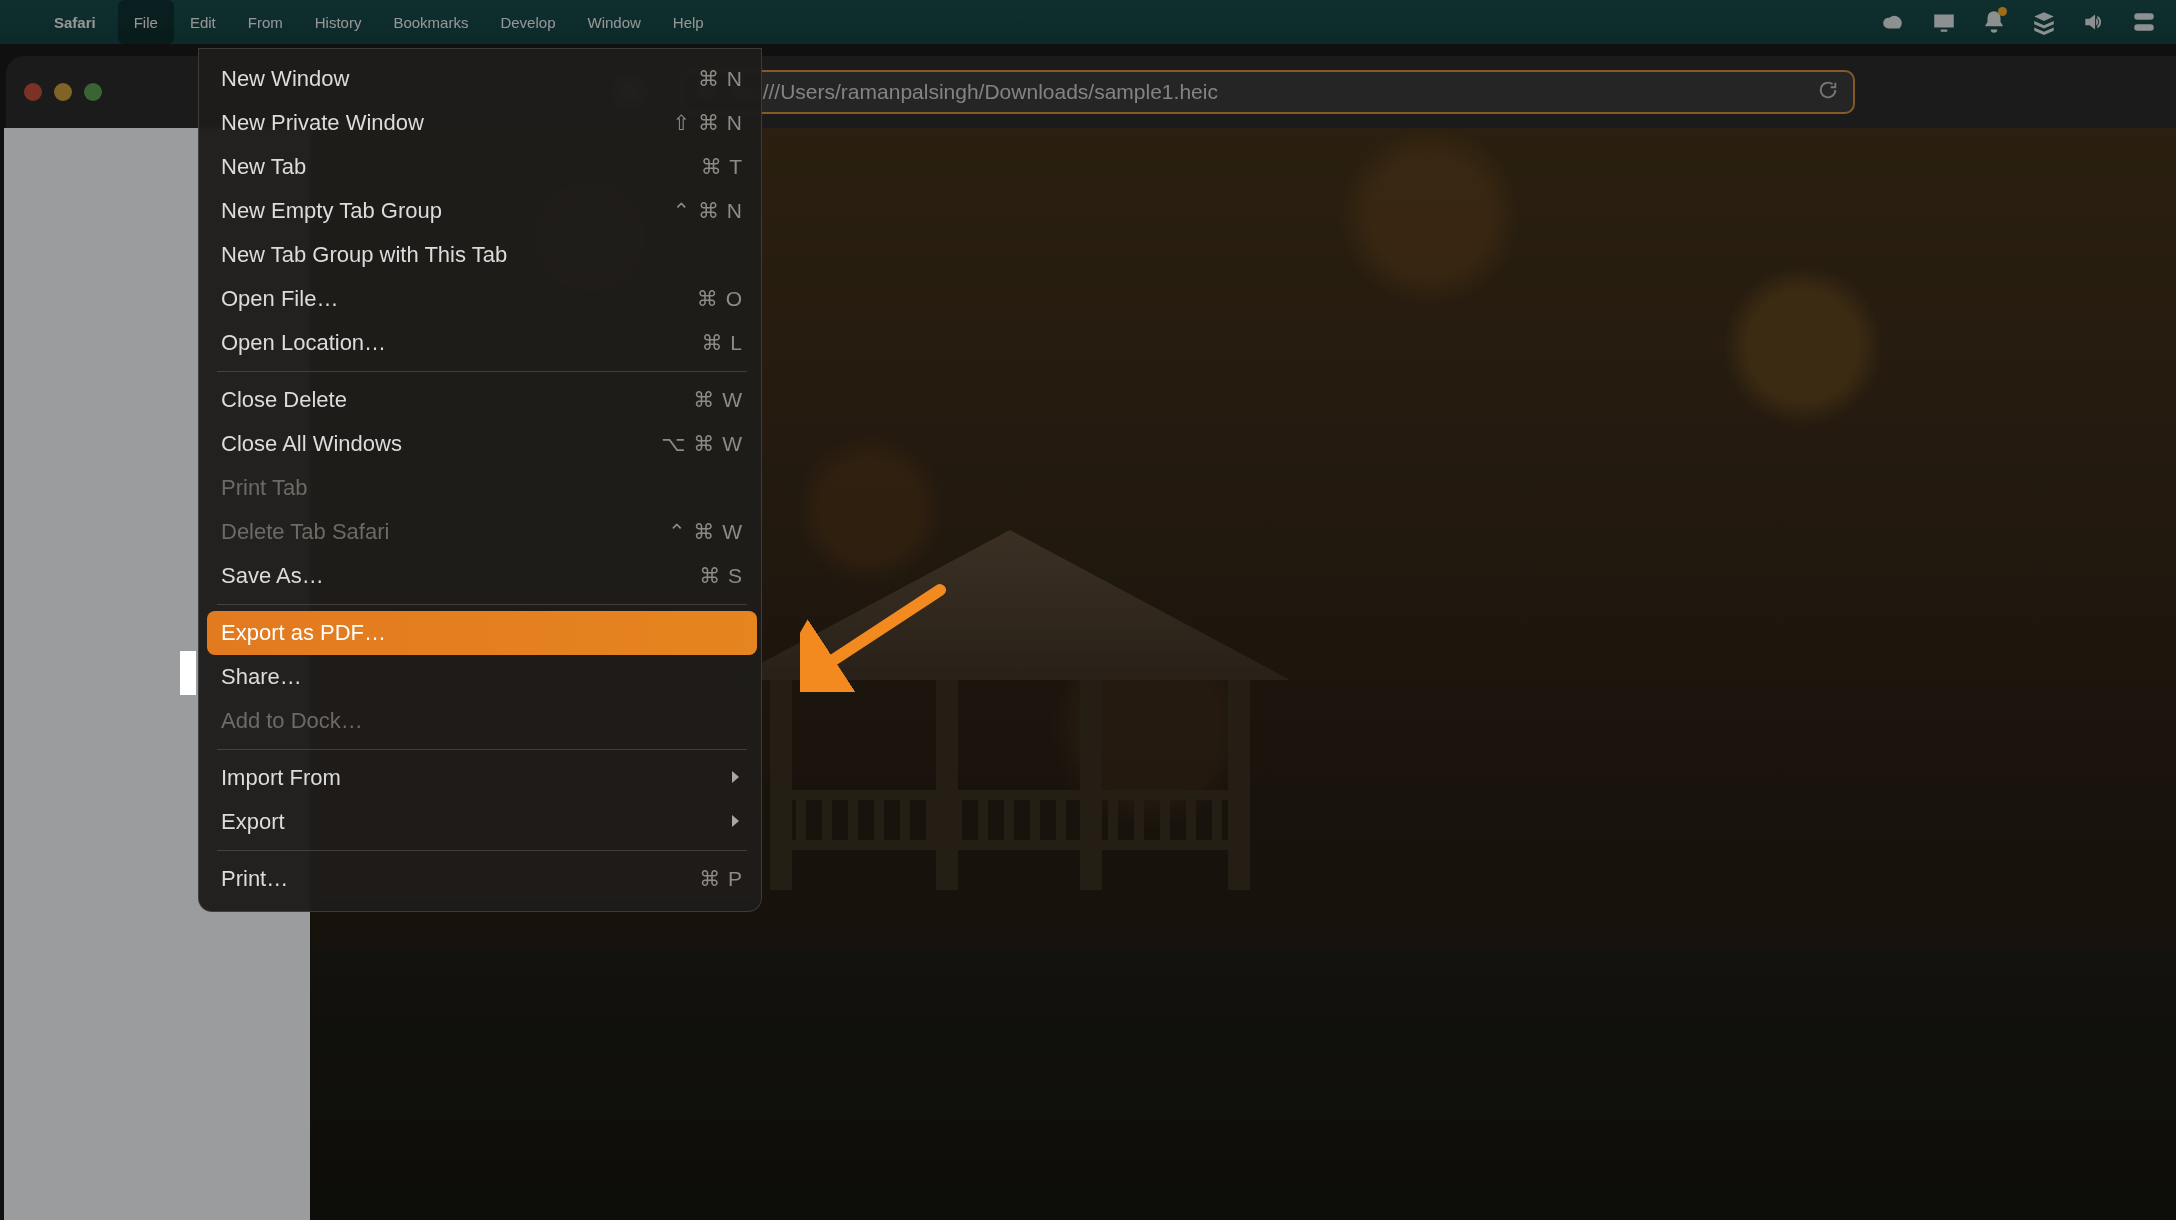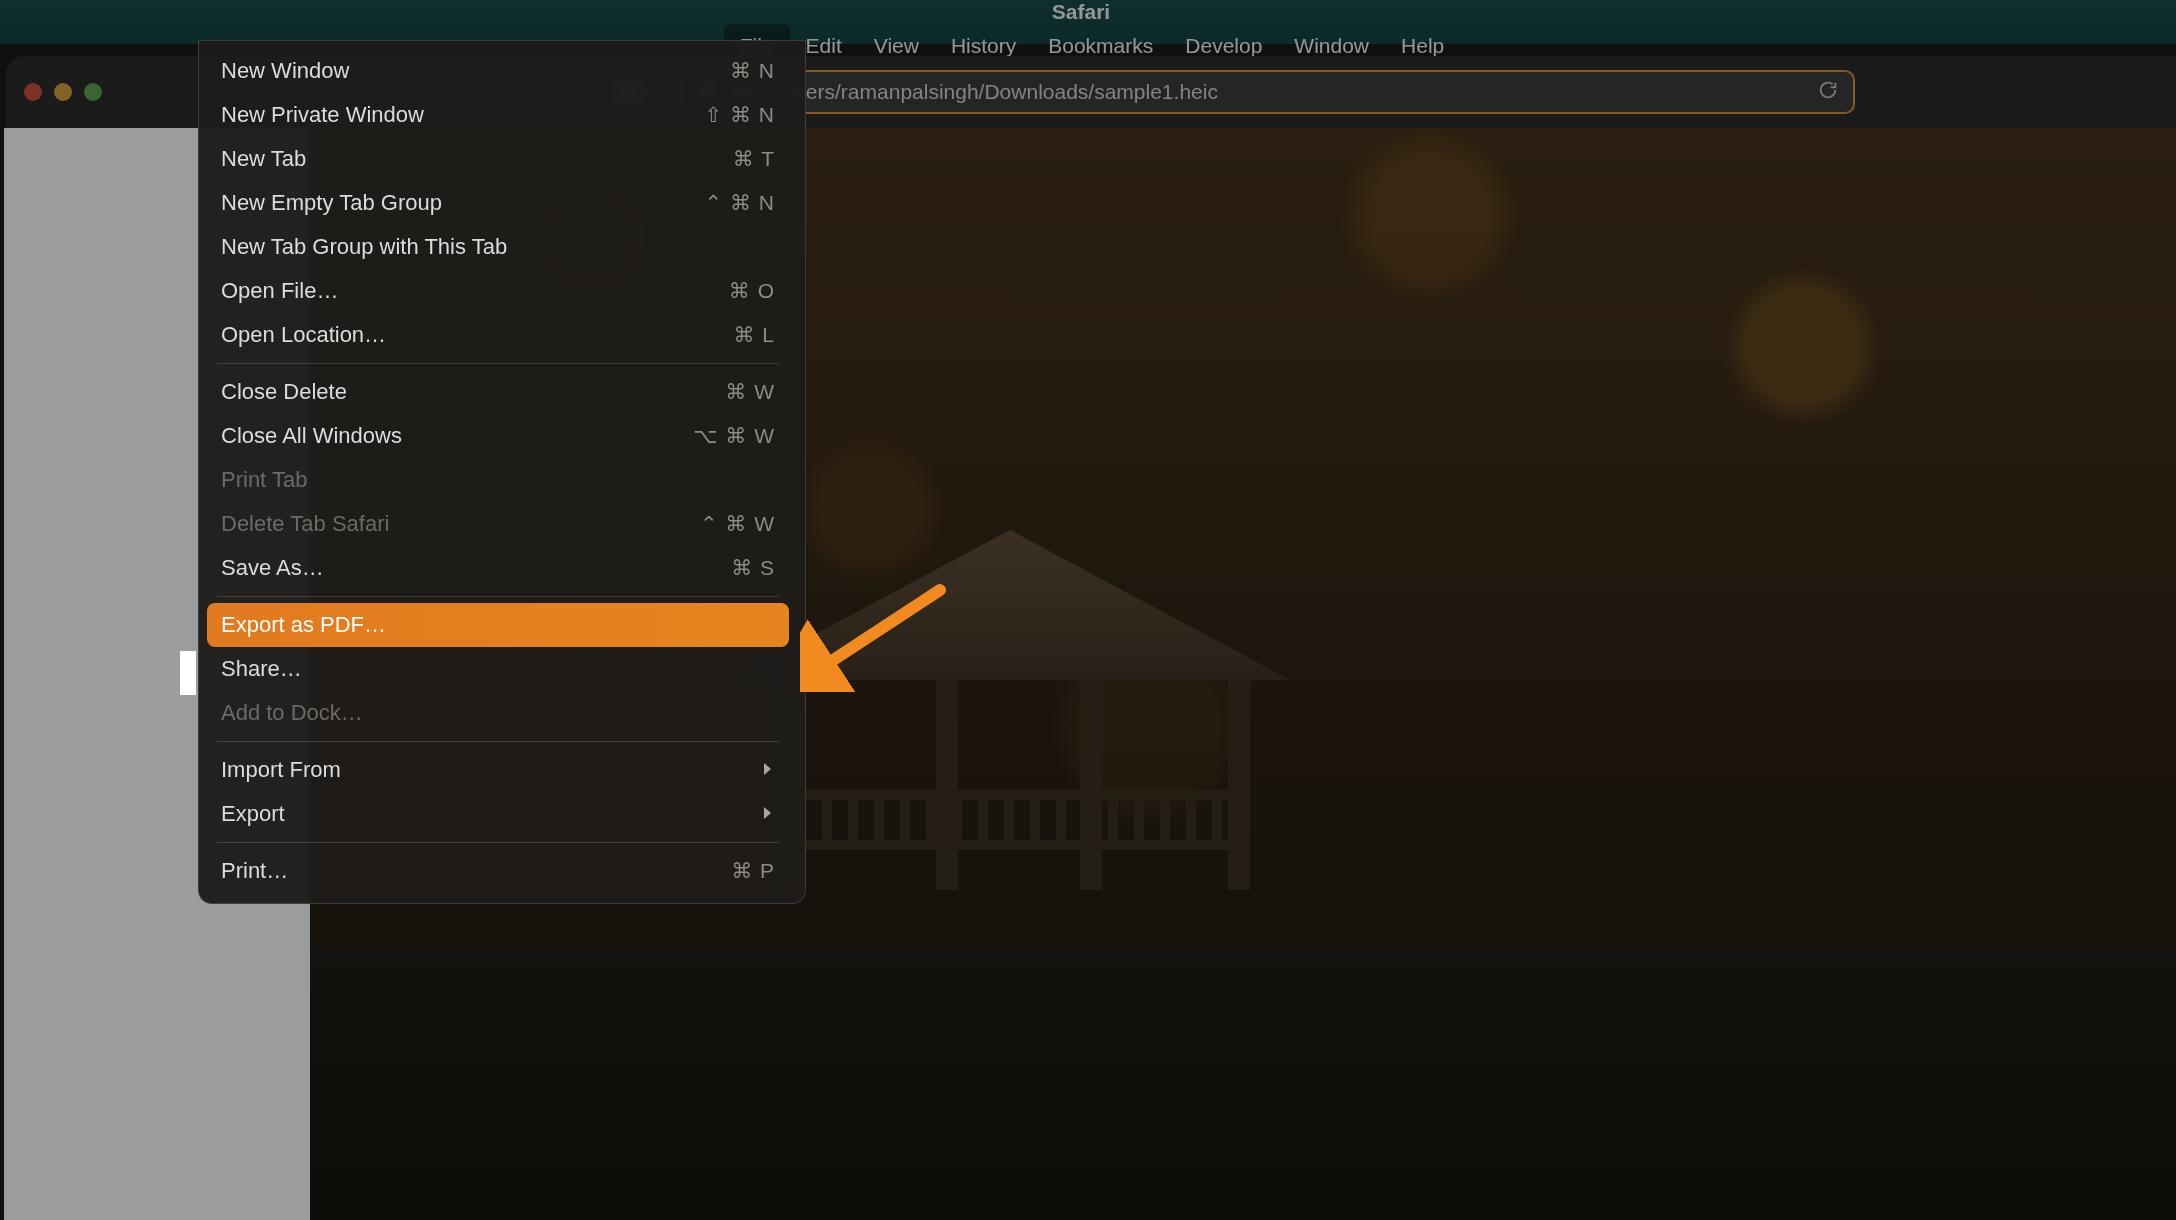--- a/index.html
+++ b/index.html
@@ -16,23 +16,22 @@
 
   
   .menubar {
     position: absolute;
     top: 0; left: 0; right: 0;
     height: 44px;
     background: linear-gradient(#174848, #144040);
     display: flex;
     align-items: center;
     padding: 0 18px 0 26px;
-    font-size: 21px;
+    font-size: 15px;
     color: #e6e6e6;
-    flex-direction: column;
   }
   .menubar .apple {
     font-size: 28px;
     margin-right: 28px;
     line-height: 1;
   }
   .menubar .appname { font-weight: 700; margin-right: 22px; }
   .menubar .menu-item {
     padding: 0 16px;
     height: 44px;
@@ -180,26 +179,26 @@
   .dim-overlay{
     position:absolute; inset:0;
     background: rgba(0,0,0,0.35);
     z-index: 5;
     pointer-events:none;
   }
 
   
   .dropdown {
     position: absolute;
-    left: 198px; top: 40px;
-    width: 608px;
+    left: 198px; top: 48px;
+    width: 564px;
     background: rgba(30,28,26,0.96);
     border: 1px solid rgba(120,120,120,0.35);
     border-radius: 0 0 14px 14px;
-    padding: 8px 16px 10px 8px;
+    padding: 8px 4px 10px 8px;
     z-index: 20;
     font-size: 22px;
     color: #dcdcdc;
     backdrop-filter: blur(2px);
   }
   .dropdown .row {
     display: flex;
     align-items: center;
     height: 44px;
     padding: 0 14px;
@@ -241,21 +240,21 @@
 </style>
 </head>
 <body>
 
 <div class="menubar">
   <span class="apple"></span>
   <span class="appname">Safari</span>
   <div id="menubar-items" style="display:flex;">
       <span class="menu-item active">File</span>
       <span class="menu-item">Edit</span>
-      <span class="menu-item">View</span>
+      <span class="menu-item">From</span>
       <span class="menu-item">History</span>
       <span class="menu-item">Bookmarks</span>
       <span class="menu-item">Develop</span>
       <span class="menu-item">Window</span>
       <span class="menu-item">Help</span>
     </div>
   <div class="spacer"></div>
   <div class="status-icons">
     <span class="ic">
       <svg viewBox="0 0 24 24">

